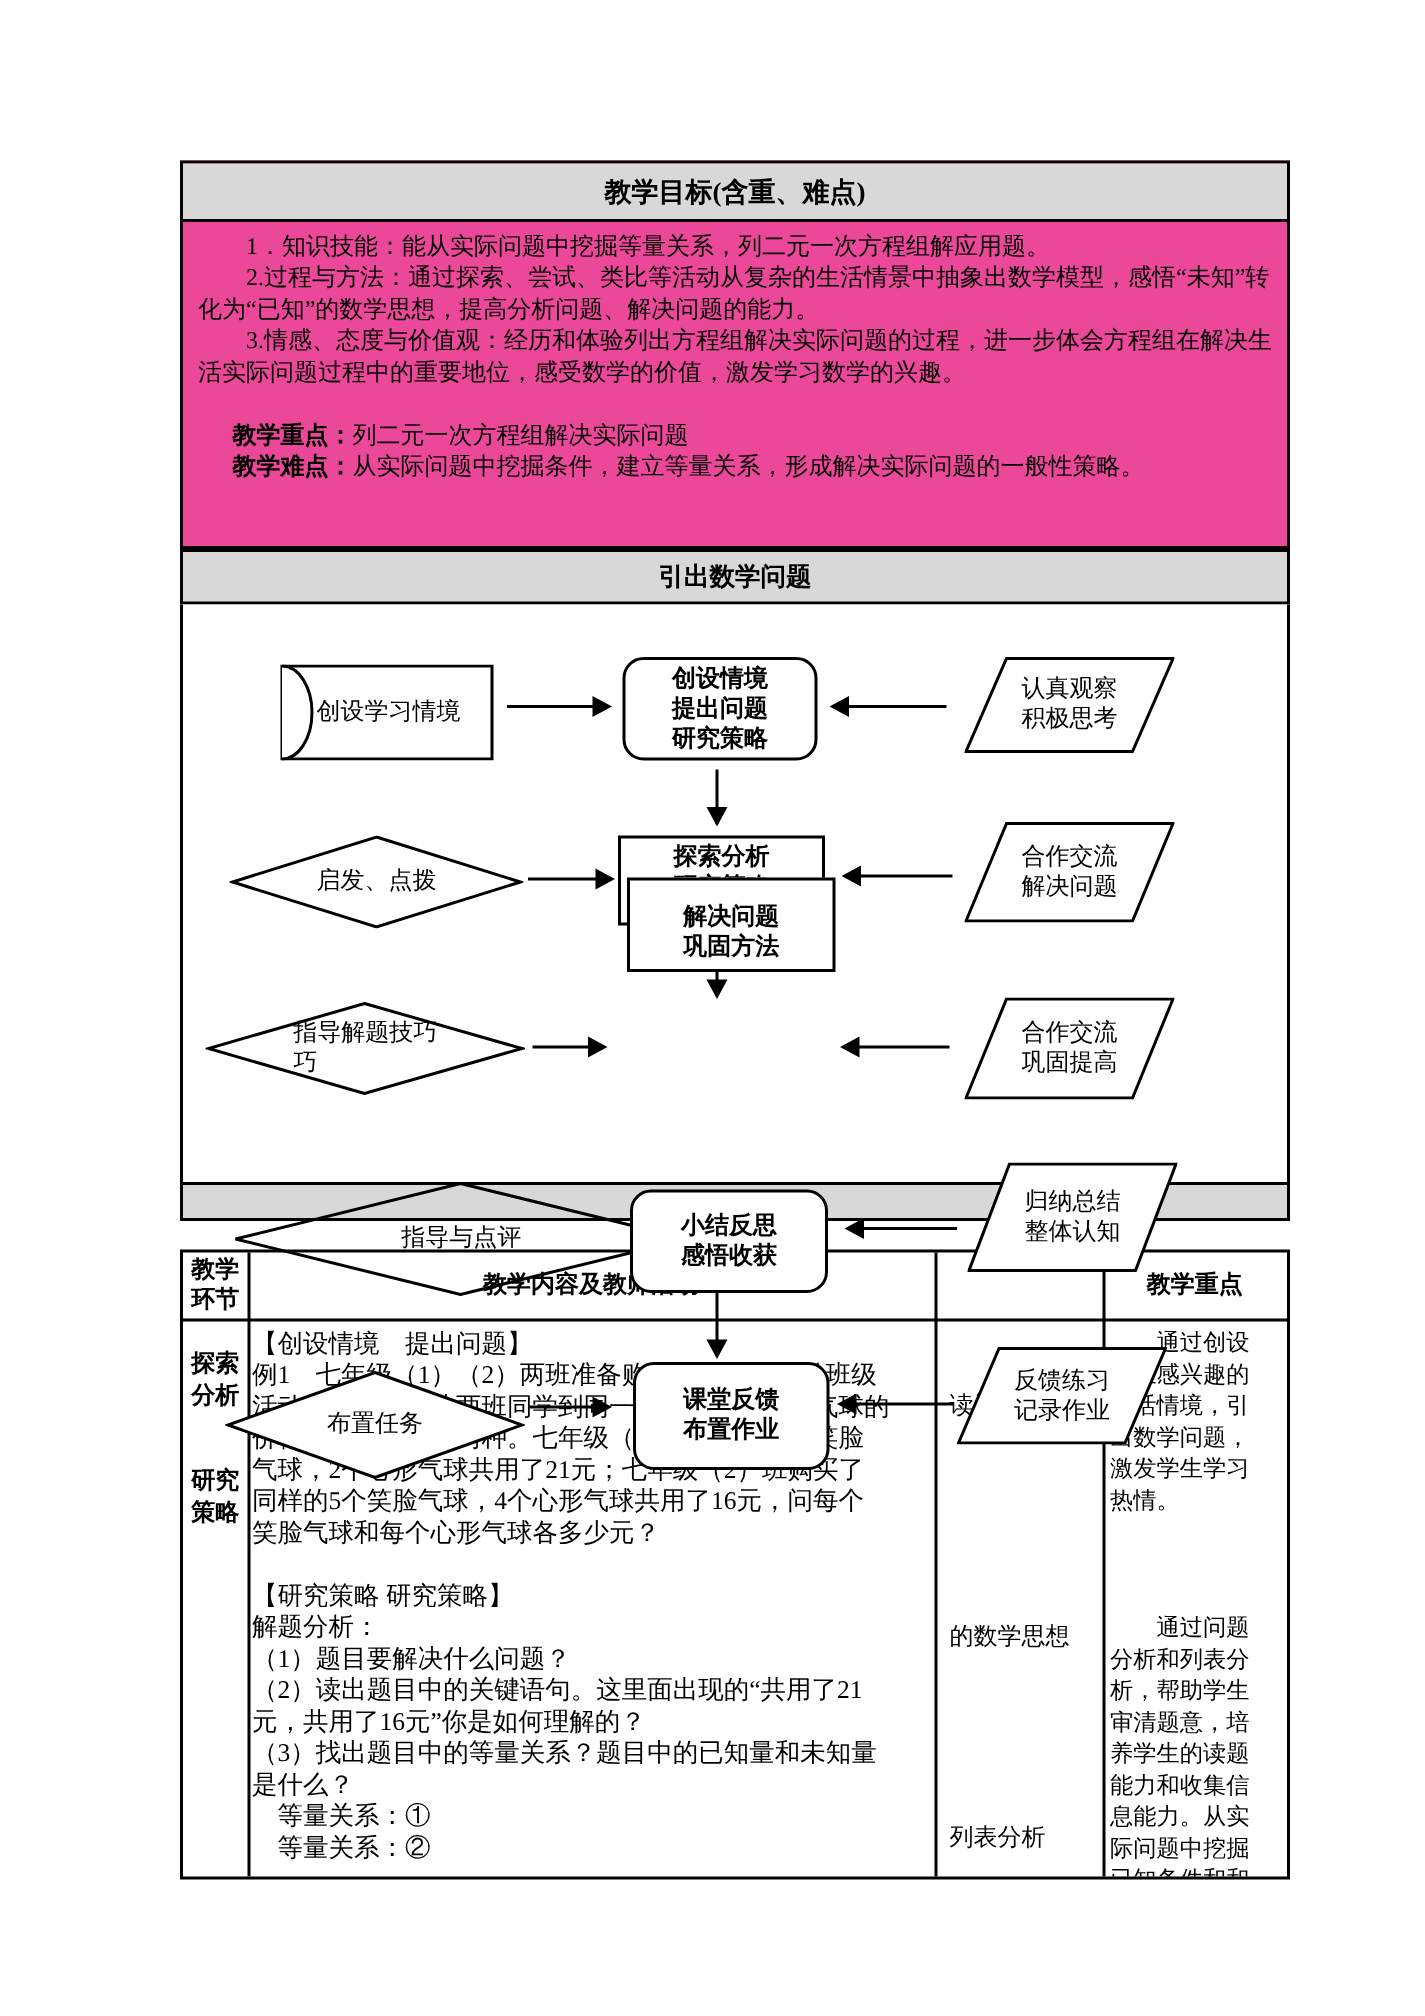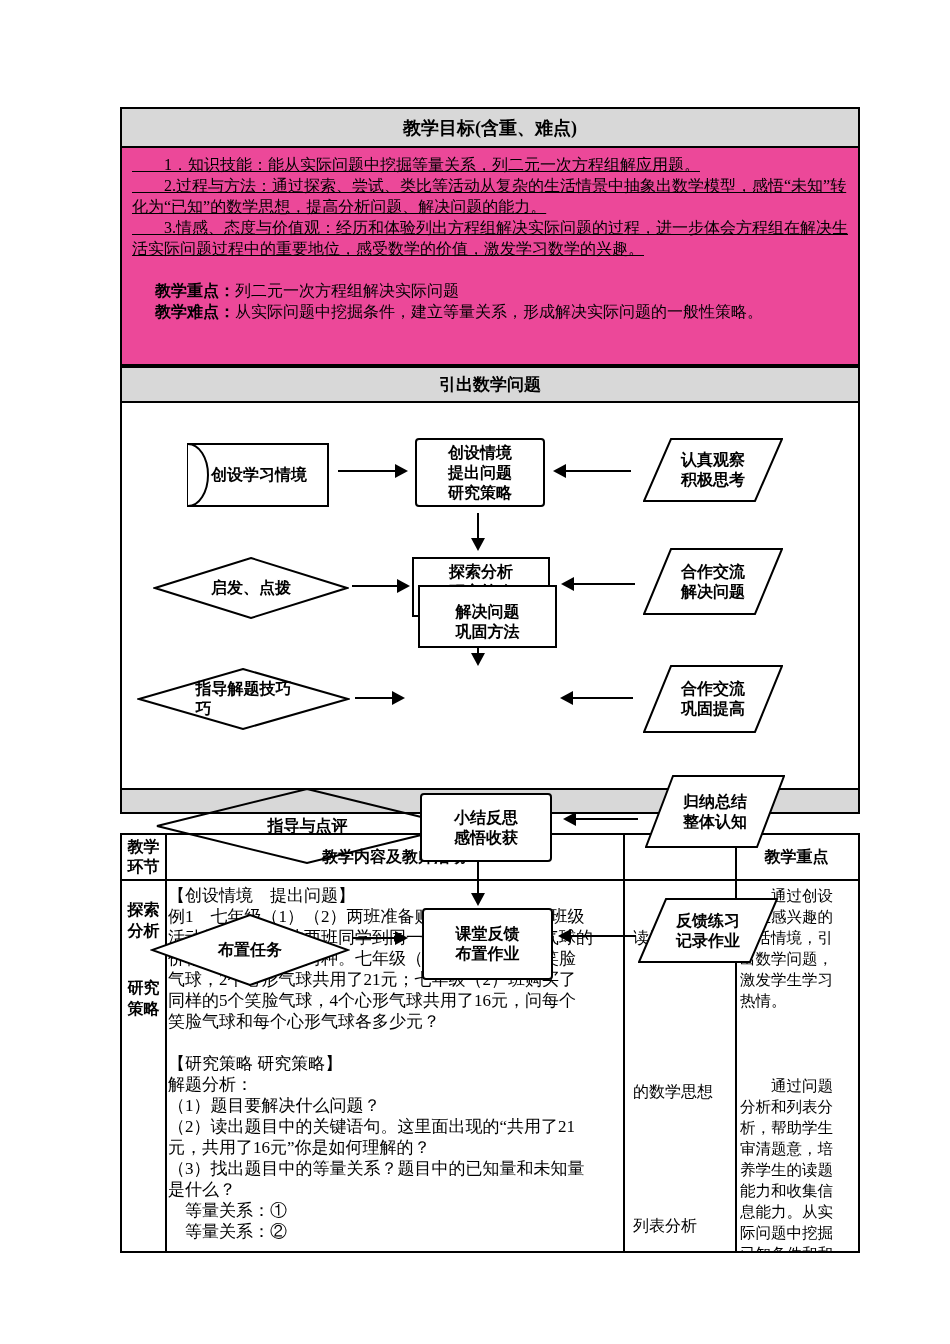--- a/index.html
+++ b/index.html
@@ -3,21 +3,21 @@
 <meta charset="utf-8">
 <style>
   * { margin:0; padding:0; box-sizing:border-box; }
   html,body { background:#fff; }
   body { width:950px; height:1344px; font-family:"Liberation Serif", serif; color:#000; }
   .page { position:relative; width:950px; height:1344px; overflow:hidden; background:#fff; }
 
   
   .sec1 { position:absolute; left:120px; top:107px; width:740px; height:259px; border:2px solid #000; background:#ec4899; }
   .sec-h { height:39px; background:#d8d8d8; border-bottom:2px solid #000; display:flex; align-items:center; justify-content:center; font-weight:bold; font-size:18px; }
-  .sec1-body { padding:6px 10px 0 10px; font-size:16px; line-height:21px; white-space:pre-line;text-decoration:underline; }
+  .sec1-body { padding:6px 10px 0 10px; font-size:16px; line-height:21px; white-space:pre-line; }
   .kp { font-size:16px; line-height:21px; text-indent:33px; }
   .kp-gap { height:21px; }
   .kp b { font-weight:bold; }
 
   
   .sec2h { position:absolute; left:120px; top:366px; width:740px; height:37px; border:2px solid #000; background:#d8d8d8; display:flex; align-items:center; justify-content:center; font-weight:bold; font-size:17px; }
   .flow-area { position:absolute; left:120px; top:403px; width:740px; height:385px; border-left:2px solid #000; border-right:2px solid #000; background:#fff; }
   .grayband { position:absolute; left:120px; top:788px; width:740px; height:26px; background:#d8d8d8; border:2px solid #000; }
 
   
@@ -27,24 +27,24 @@
   .cell { position:absolute; overflow:hidden; }
   .hcell { display:flex; align-items:center; justify-content:center; font-weight:bold; font-size:16px; text-align:center; white-space:pre-line; line-height:20px; }
   .stage { position:absolute; width:43px; text-align:center; font-weight:bold; font-size:16px; line-height:21px; white-space:pre-line; }
   .content { position:absolute; font-size:17px; line-height:21px; white-space:pre; }
   .act { position:absolute; font-size:16px; line-height:21px; }
   .intent { position:absolute; width:98px; font-size:15.5px; line-height:21px; text-indent:2em; word-break:break-all; }
 
   
   .node { position:absolute; z-index:5; }
   .node svg { position:absolute; left:0; top:0; }
-  .nl { position:absolute; left:0; top:0; right:0; bottom:0; display:flex; align-items:center; justify-content:center; text-align:center; font-size:16px; line-height:20px; white-space:pre-line;font-weight:bold; }
+  .nl { position:absolute; left:0; top:0; right:0; bottom:0; display:flex; align-items:center; justify-content:center; text-align:center; font-size:16px; line-height:20px; white-space:pre-line; }
   .nl.b { font-weight:bold; }
   .box { background:#fff; border:2px solid #000; }
-  .round { background:#fff; border:2px solid #000; border-radius:4px; }
+  .round { background:#fff; border:2px solid #000; border-radius:14px; }
   .wrapleft .nl { text-align:left; }
 
   
   .harrow { position:absolute; height:14px; z-index:4; }
   .harrow .line { position:absolute; top:6px; height:2px; background:#000; }
   .harrow.r .line { left:0; right:11px; }
   .harrow.r .head { position:absolute; right:0; top:0; width:0; height:0; border-left:13px solid #000; border-top:7px solid transparent; border-bottom:7px solid transparent; }
   .harrow.l .line { left:11px; right:0; }
   .harrow.l .head { position:absolute; left:0; top:0; width:0; height:0; border-right:13px solid #000; border-top:7px solid transparent; border-bottom:7px solid transparent; }
   .varrow { position:absolute; width:14px; z-index:4; }

